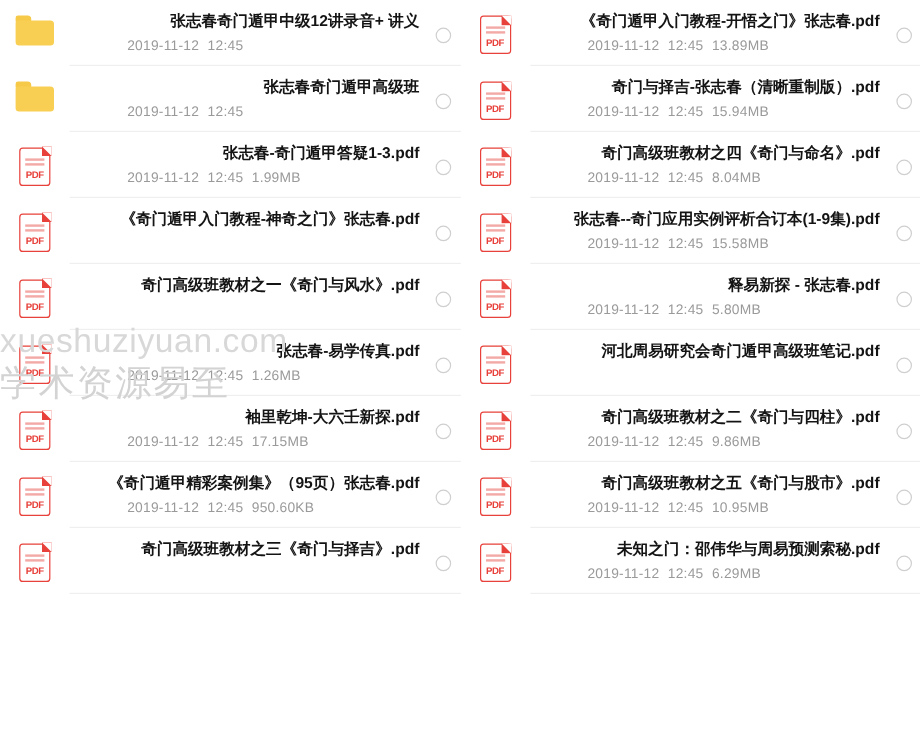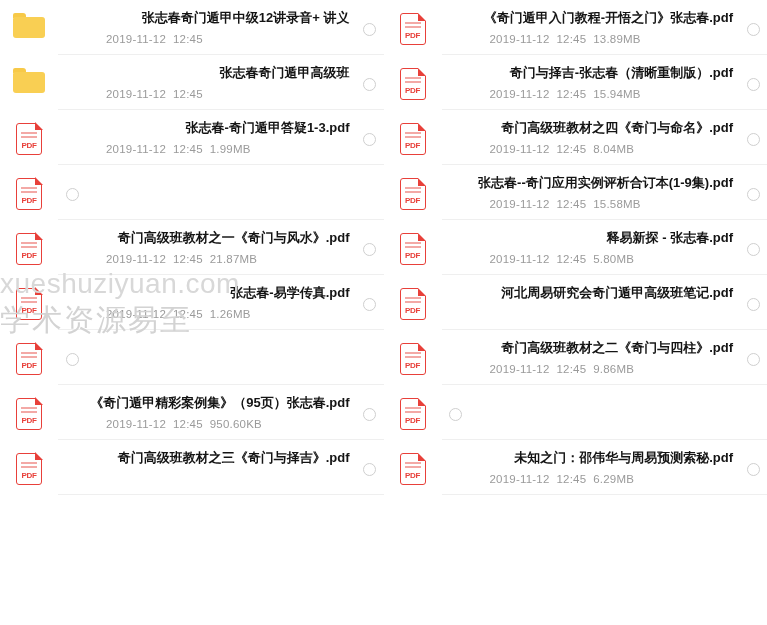--- a/index.html
+++ b/index.html
@@ -244,35 +244,37 @@
         </div>
       </div>
       <div class="divider"></div>
       <div class="file-row">
         <div class="icon-cell">
           <div class="icon-pdf">
             <div class="bar"></div>
             <div class="glyph">PDF</div>
           </div>
         </div>
+        <div class="info-cell">
+          <div class="fname">《奇门遁甲入门教程-神奇之门》张志春.pdf</div>
+        </div>
         <div class="check-cell">
           <div class="radio"></div>
         </div>
       </div>
       <div class="divider"></div>
       <div class="file-row">
         <div class="icon-cell">
           <div class="icon-pdf">
             <div class="bar"></div>
             <div class="glyph">PDF</div>
           </div>
         </div>
         <div class="info-cell">
           <div class="fname">奇门高级班教材之一《奇门与风水》.pdf</div>
-          <div class="meta"><span>2019-11-12</span><span class="sep"></span><span>12:45</span><span class="sep"></span><span>21.87MB</span></div>
         </div>
         <div class="check-cell">
           <div class="radio"></div>
         </div>
       </div>
       <div class="divider"></div>
       <div class="file-row">
         <div class="icon-cell">
           <div class="icon-pdf">
             <div class="bar"></div>
@@ -288,20 +290,24 @@
         </div>
       </div>
       <div class="divider"></div>
       <div class="file-row">
         <div class="icon-cell">
           <div class="icon-pdf">
             <div class="bar"></div>
             <div class="glyph">PDF</div>
           </div>
         </div>
+        <div class="info-cell">
+          <div class="fname">袖里乾坤-大六壬新探.pdf</div>
+          <div class="meta"><span>2019-11-12</span><span class="sep"></span><span>12:45</span><span class="sep"></span><span>17.15MB</span></div>
+        </div>
         <div class="check-cell">
           <div class="radio"></div>
         </div>
       </div>
       <div class="divider"></div>
       <div class="file-row">
         <div class="icon-cell">
           <div class="icon-pdf">
             <div class="bar"></div>
             <div class="glyph">PDF</div>
@@ -443,20 +449,24 @@
           <div class="radio"></div>
         </div>
       </div>
       <div class="divider"></div>
       <div class="file-row">
         <div class="icon-cell">
           <div class="icon-pdf">
             <div class="bar"></div>
             <div class="glyph">PDF</div>
           </div>
+        </div>
+        <div class="info-cell">
+          <div class="fname">奇门高级班教材之五《奇门与股市》.pdf</div>
+          <div class="meta"><span>2019-11-12</span><span class="sep"></span><span>12:45</span><span class="sep"></span><span>10.95MB</span></div>
         </div>
         <div class="check-cell">
           <div class="radio"></div>
         </div>
       </div>
       <div class="divider"></div>
       <div class="file-row">
         <div class="icon-cell">
           <div class="icon-pdf">
             <div class="bar"></div>

